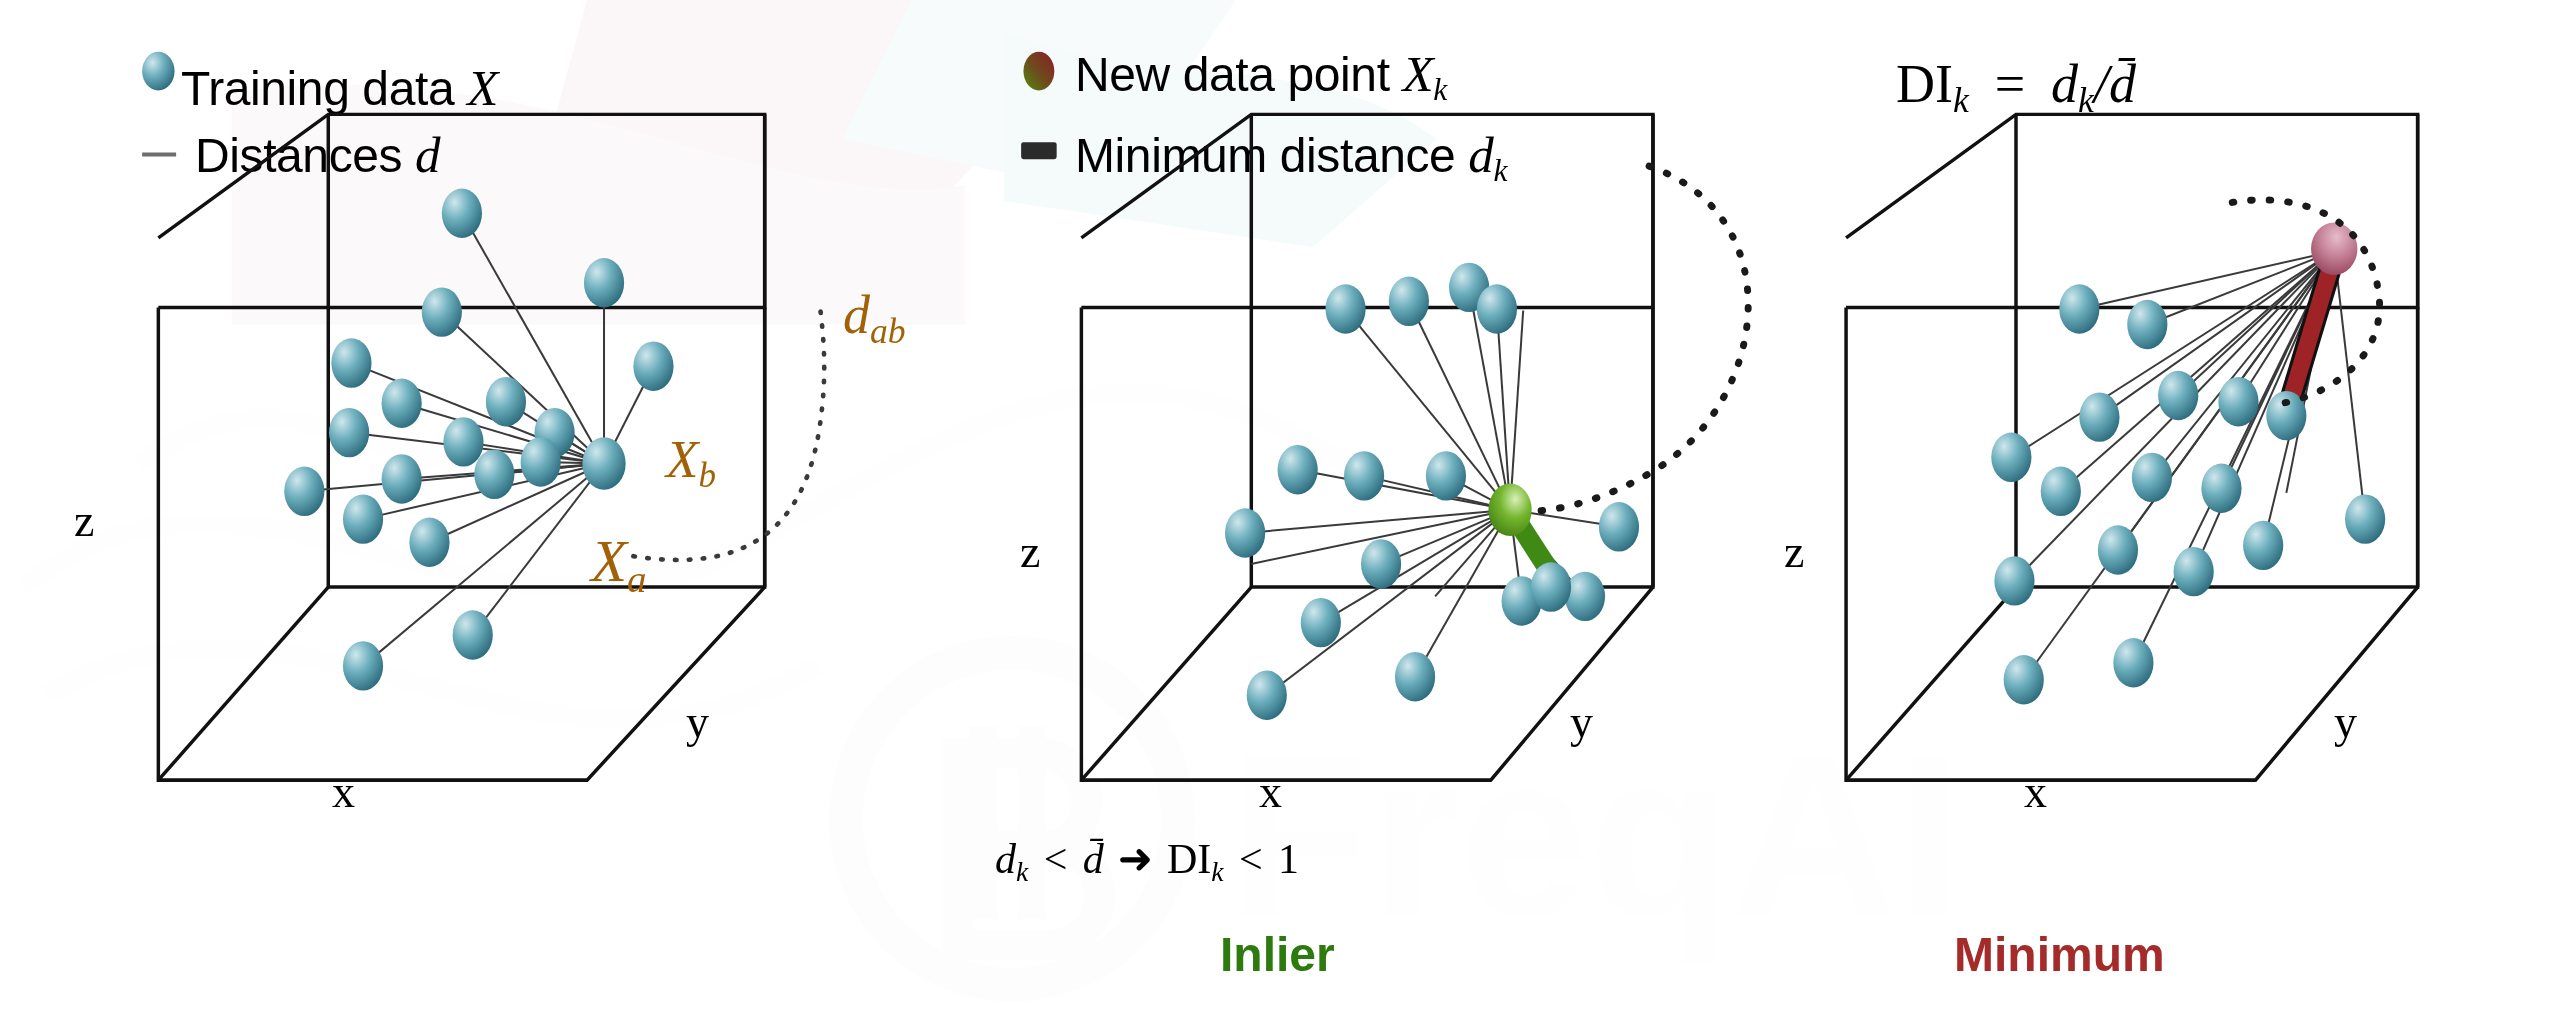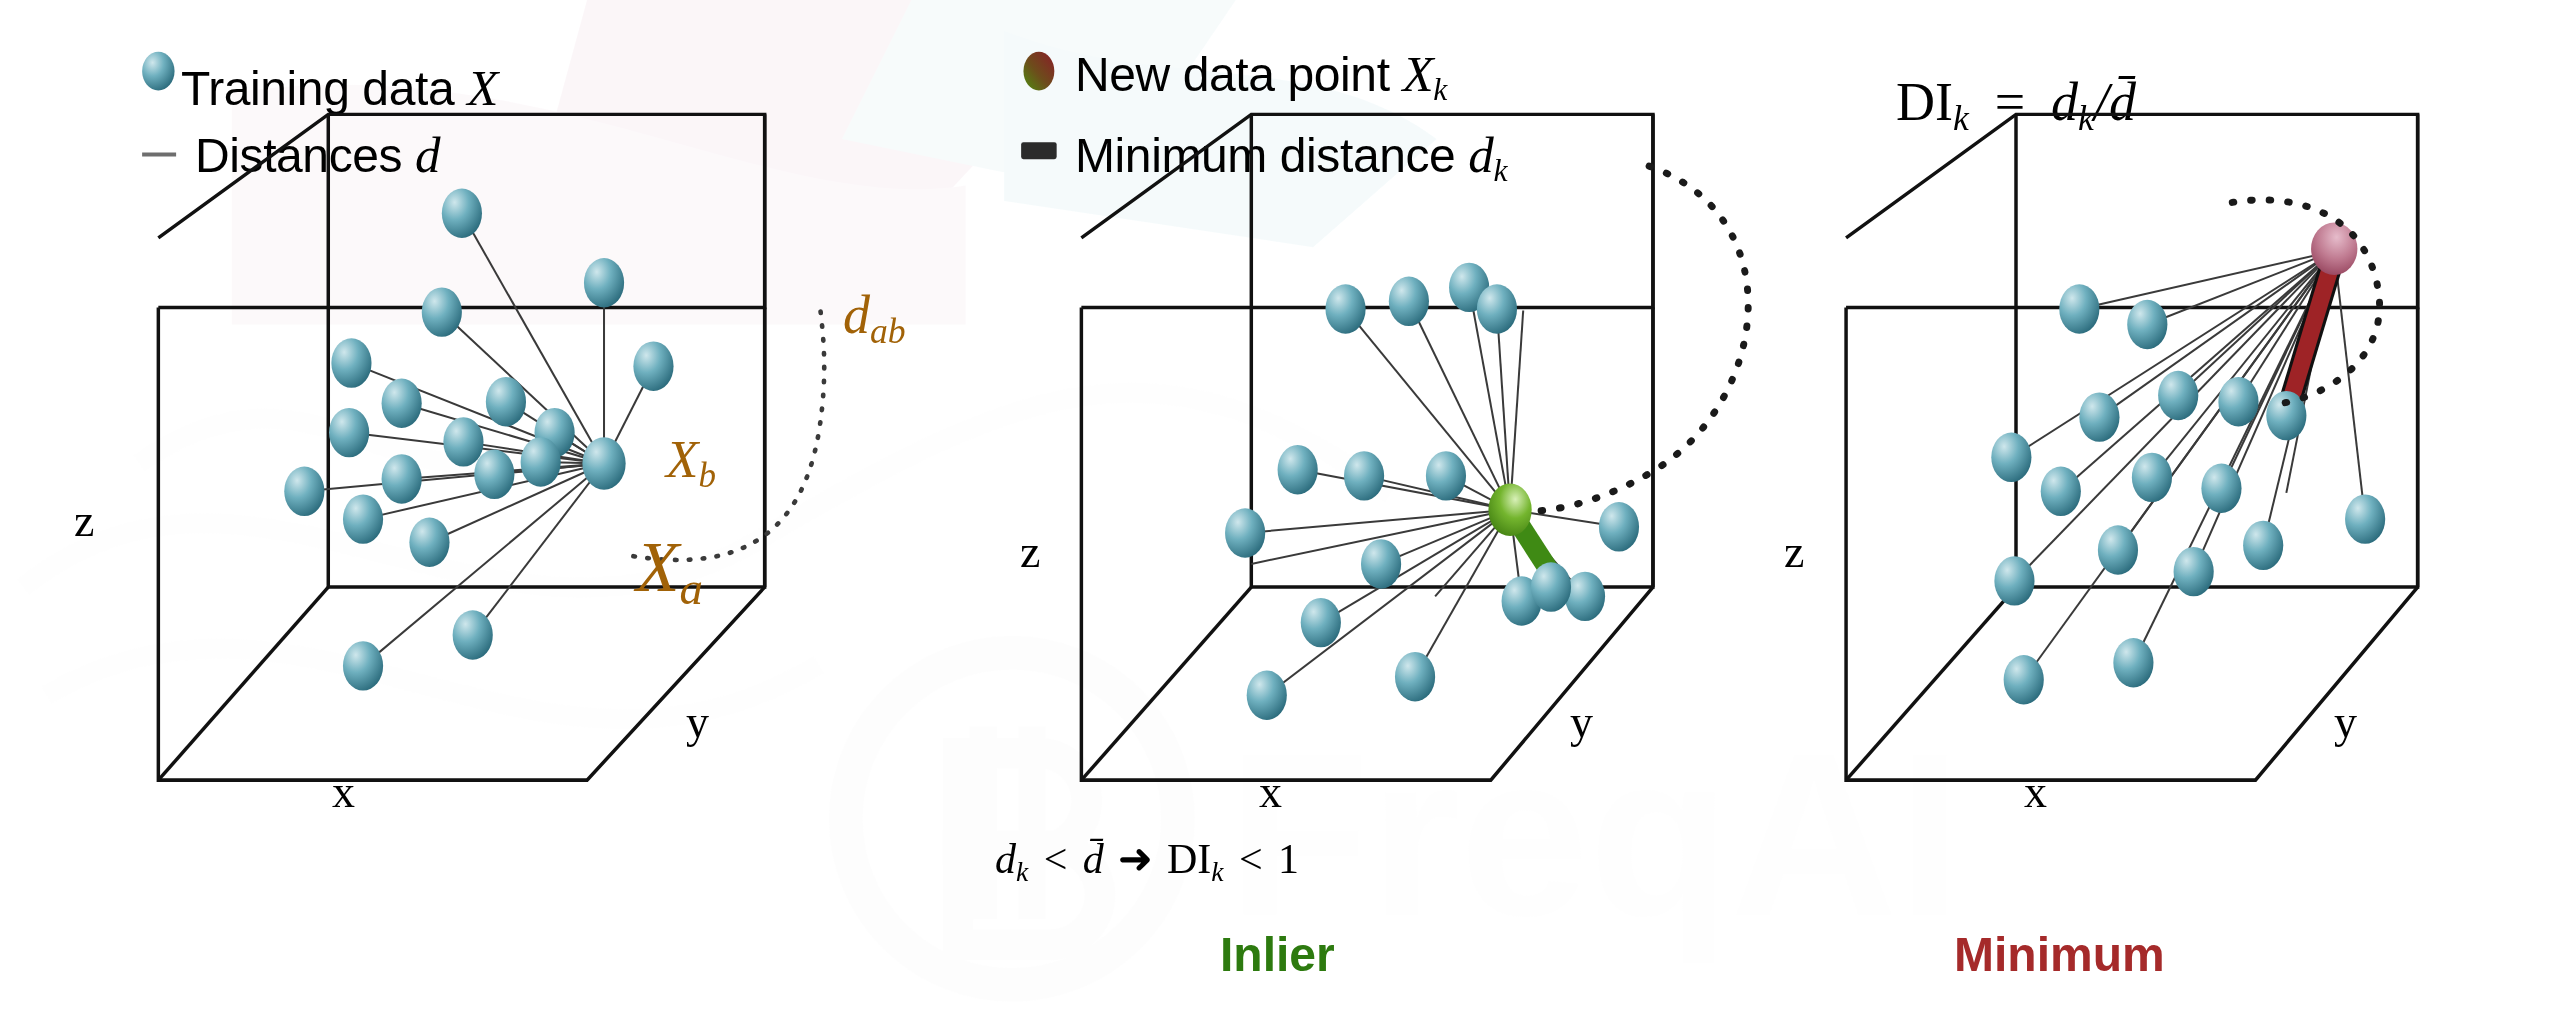--- a/index.html
+++ b/index.html
@@ -112,21 +112,21 @@
   </div>
 
   <div class="legend-text" style="left:1075px;top:126px;">
     <span>Minimum distance </span><span class="math" style="font-size:51px">d</span><span class="sub">k</span>
   </div>
 
   <div class="legend-text" style="left:1075px;top:45px;">
     <span>New data point </span><span class="math" style="font-size:51px">X</span><span class="sub">k</span>
   </div>
 
-  <div class="formula" style="left:1896px;top:71px;font-size:54px;">
+  <div class="formula" style="left:1896px;top:53px;font-size:54px;">
     <span class="mathup">DI</span><span class="sub">k</span>
     <span style="padding:0 12.4px">=</span>
     <span class="math">d</span><span class="sub">k</span><span class="math">/</span><span class="math">d̄</span>
   </div>
 
   <svg class="layer" viewBox="0 0 3335 1323">
     <g stroke="#111" stroke-width="4.5" fill="none" stroke-linejoin="miter">
 
       <polyline points="205,308 425,148 990,148 990,398 205,398"></polyline>
       <polyline points="205,398 205,1010 760,1010"></polyline>
@@ -184,21 +184,21 @@
     <path d="M 820 720 C 960 742, 1038 690, 1060 560 C 1072 486, 1066 436, 1062 400" fill="none" stroke="#3a3a3a" stroke-width="6" stroke-linecap="round" stroke-dasharray="2 16"></path>
   </svg>
 
   <div class="axlabel" style="left:74px;top:494px;">z</div>
   <div class="axlabel" style="left:686px;top:695px;">y</div>
   <div class="axlabel" style="left:332px;top:765px;">x</div>
 
   <div class="ptlabel" style="left:666px;top:429px;font-size:53px;text-align:right;">
     <span>X</span><span class="sub">b</span>
   </div>
-  <div class="ptlabel" style="left:636px;top:527px;font-size:71px;">
+  <div class="ptlabel" style="left:591px;top:527px;font-size:59px;">
     <span>X</span><span class="sub">a</span>
   </div>
   <div class="ptlabel" style="left:843px;top:284px;font-size:54px;">
     <span>d</span><span class="sub">ab</span>
   </div>
 
   <svg class="layer" viewBox="0 0 3335 1323">
     <g stroke="#111" stroke-width="4.5" fill="none">
       <polyline points="1400,308 1620,148 2140,148 2140,398 1400,398"></polyline>
       <polyline points="1400,398 1400,1010 1930,1010"></polyline>

